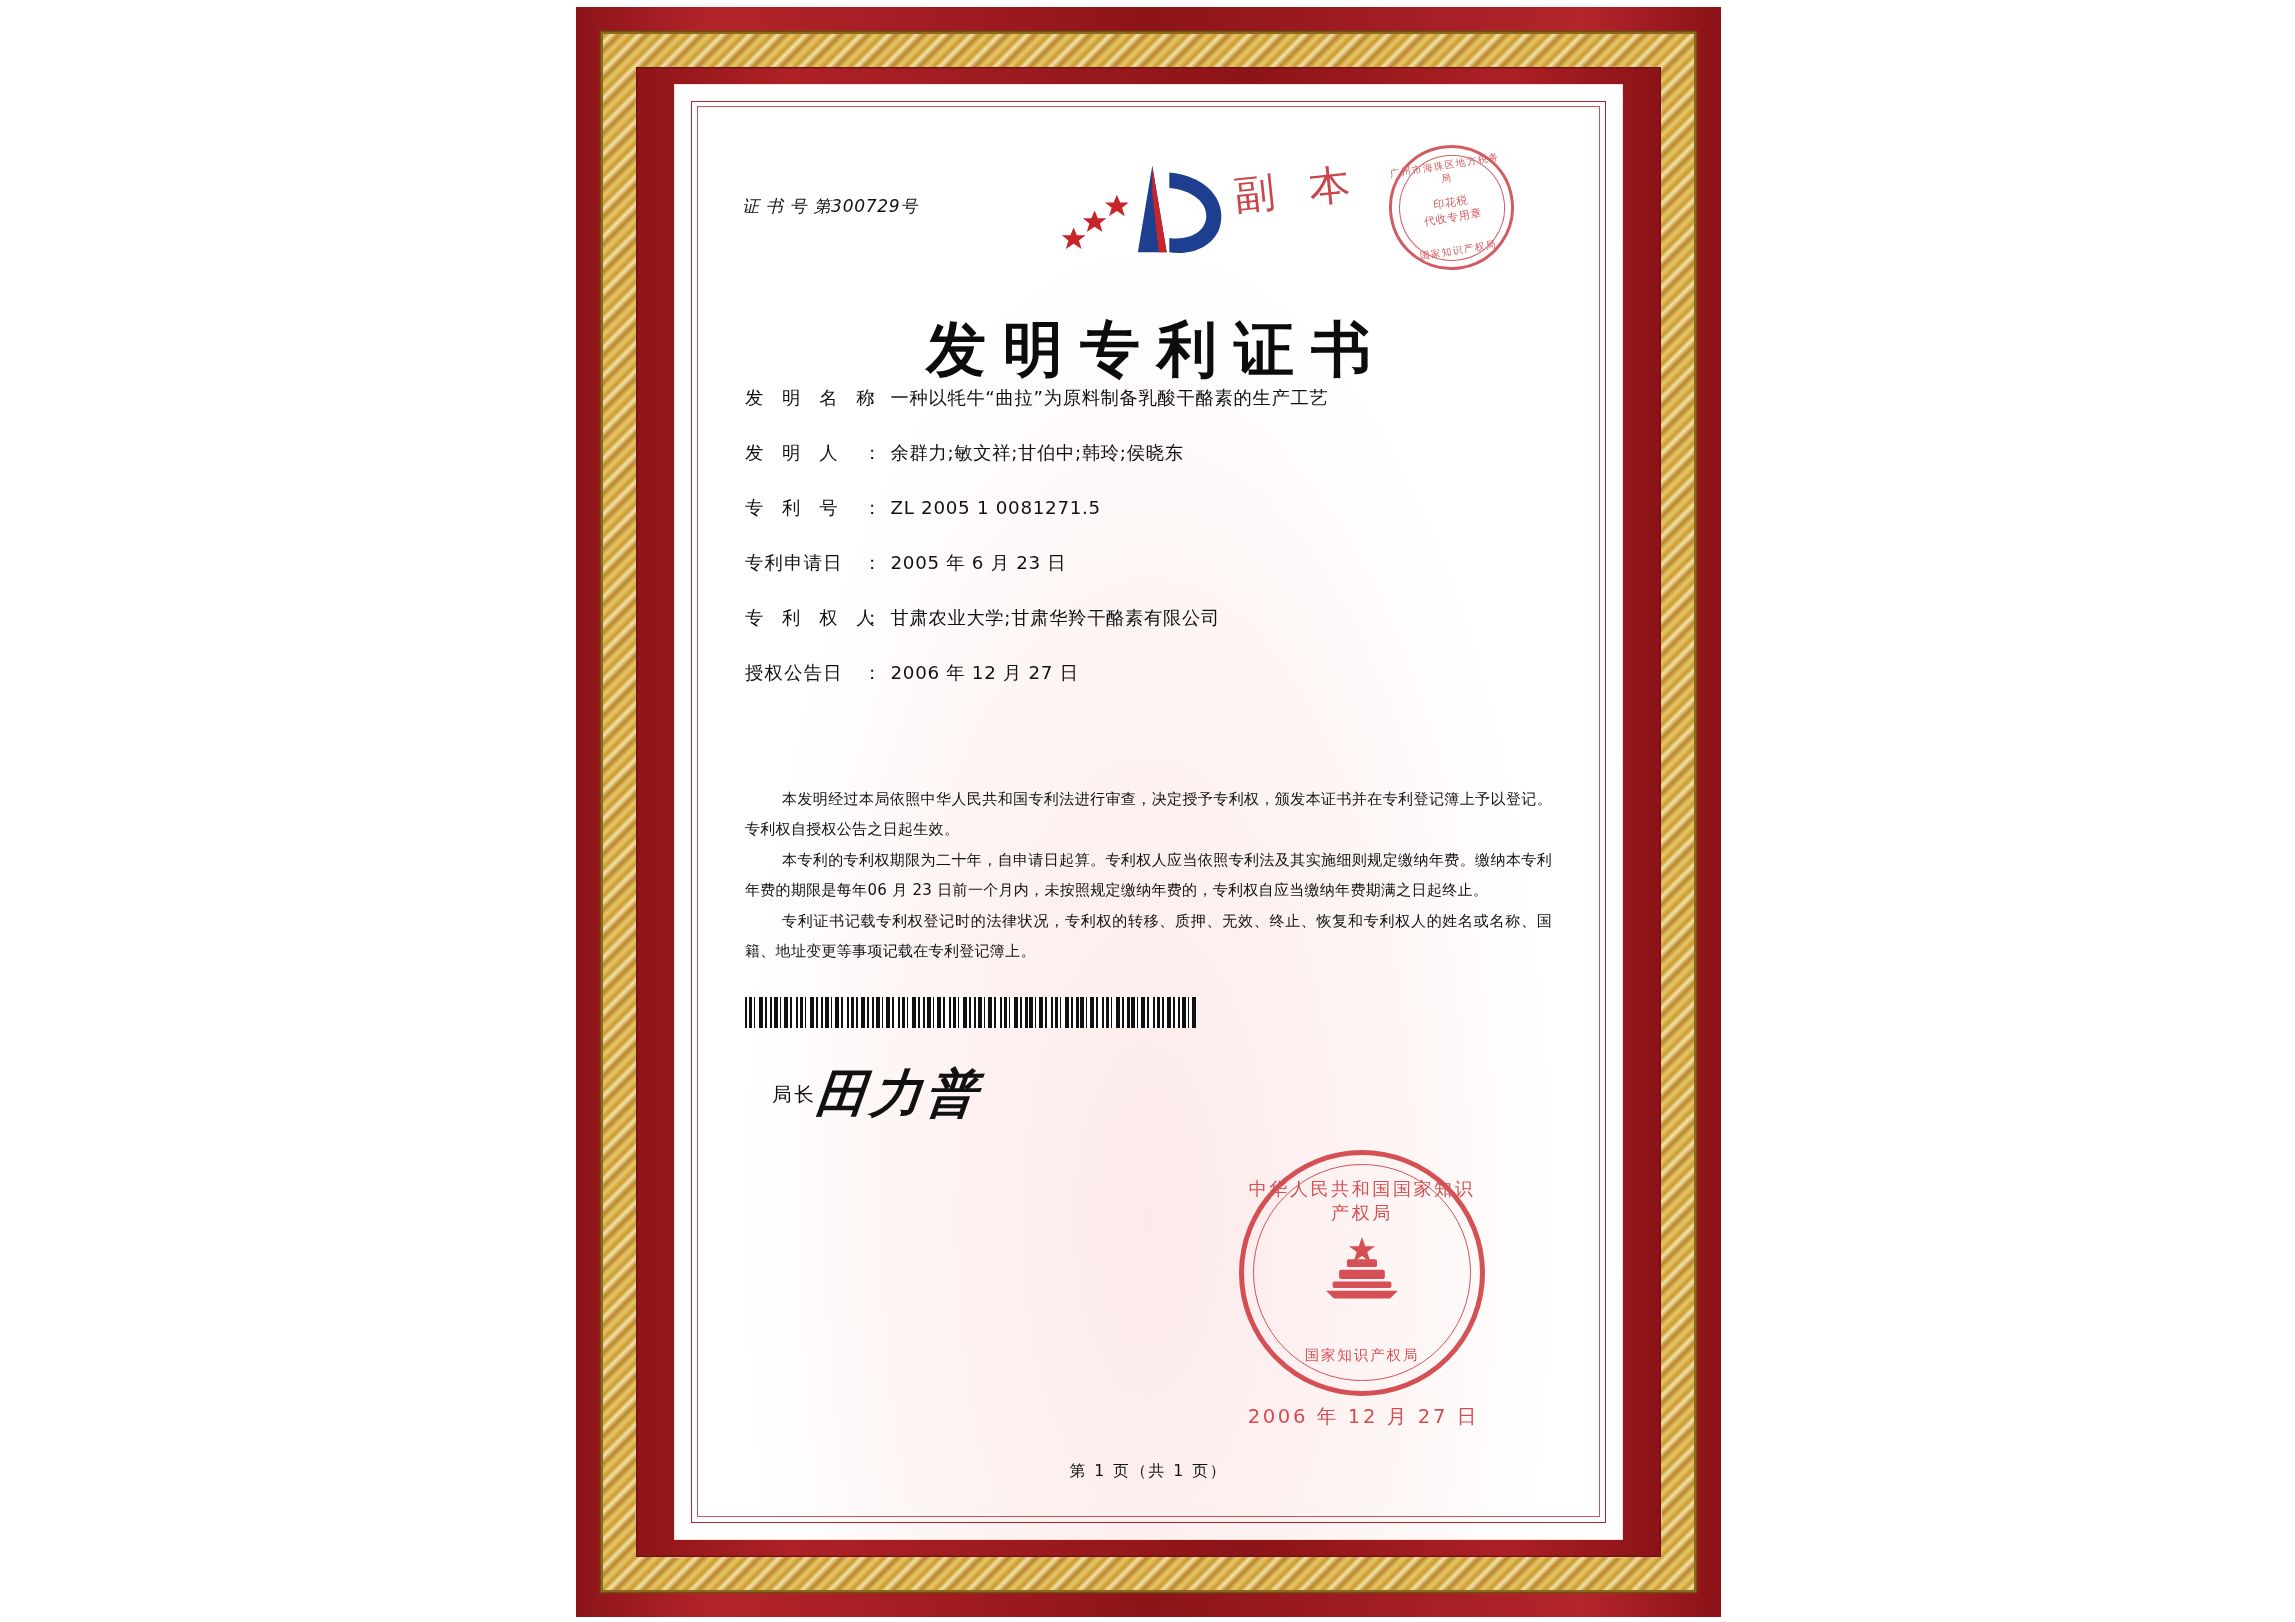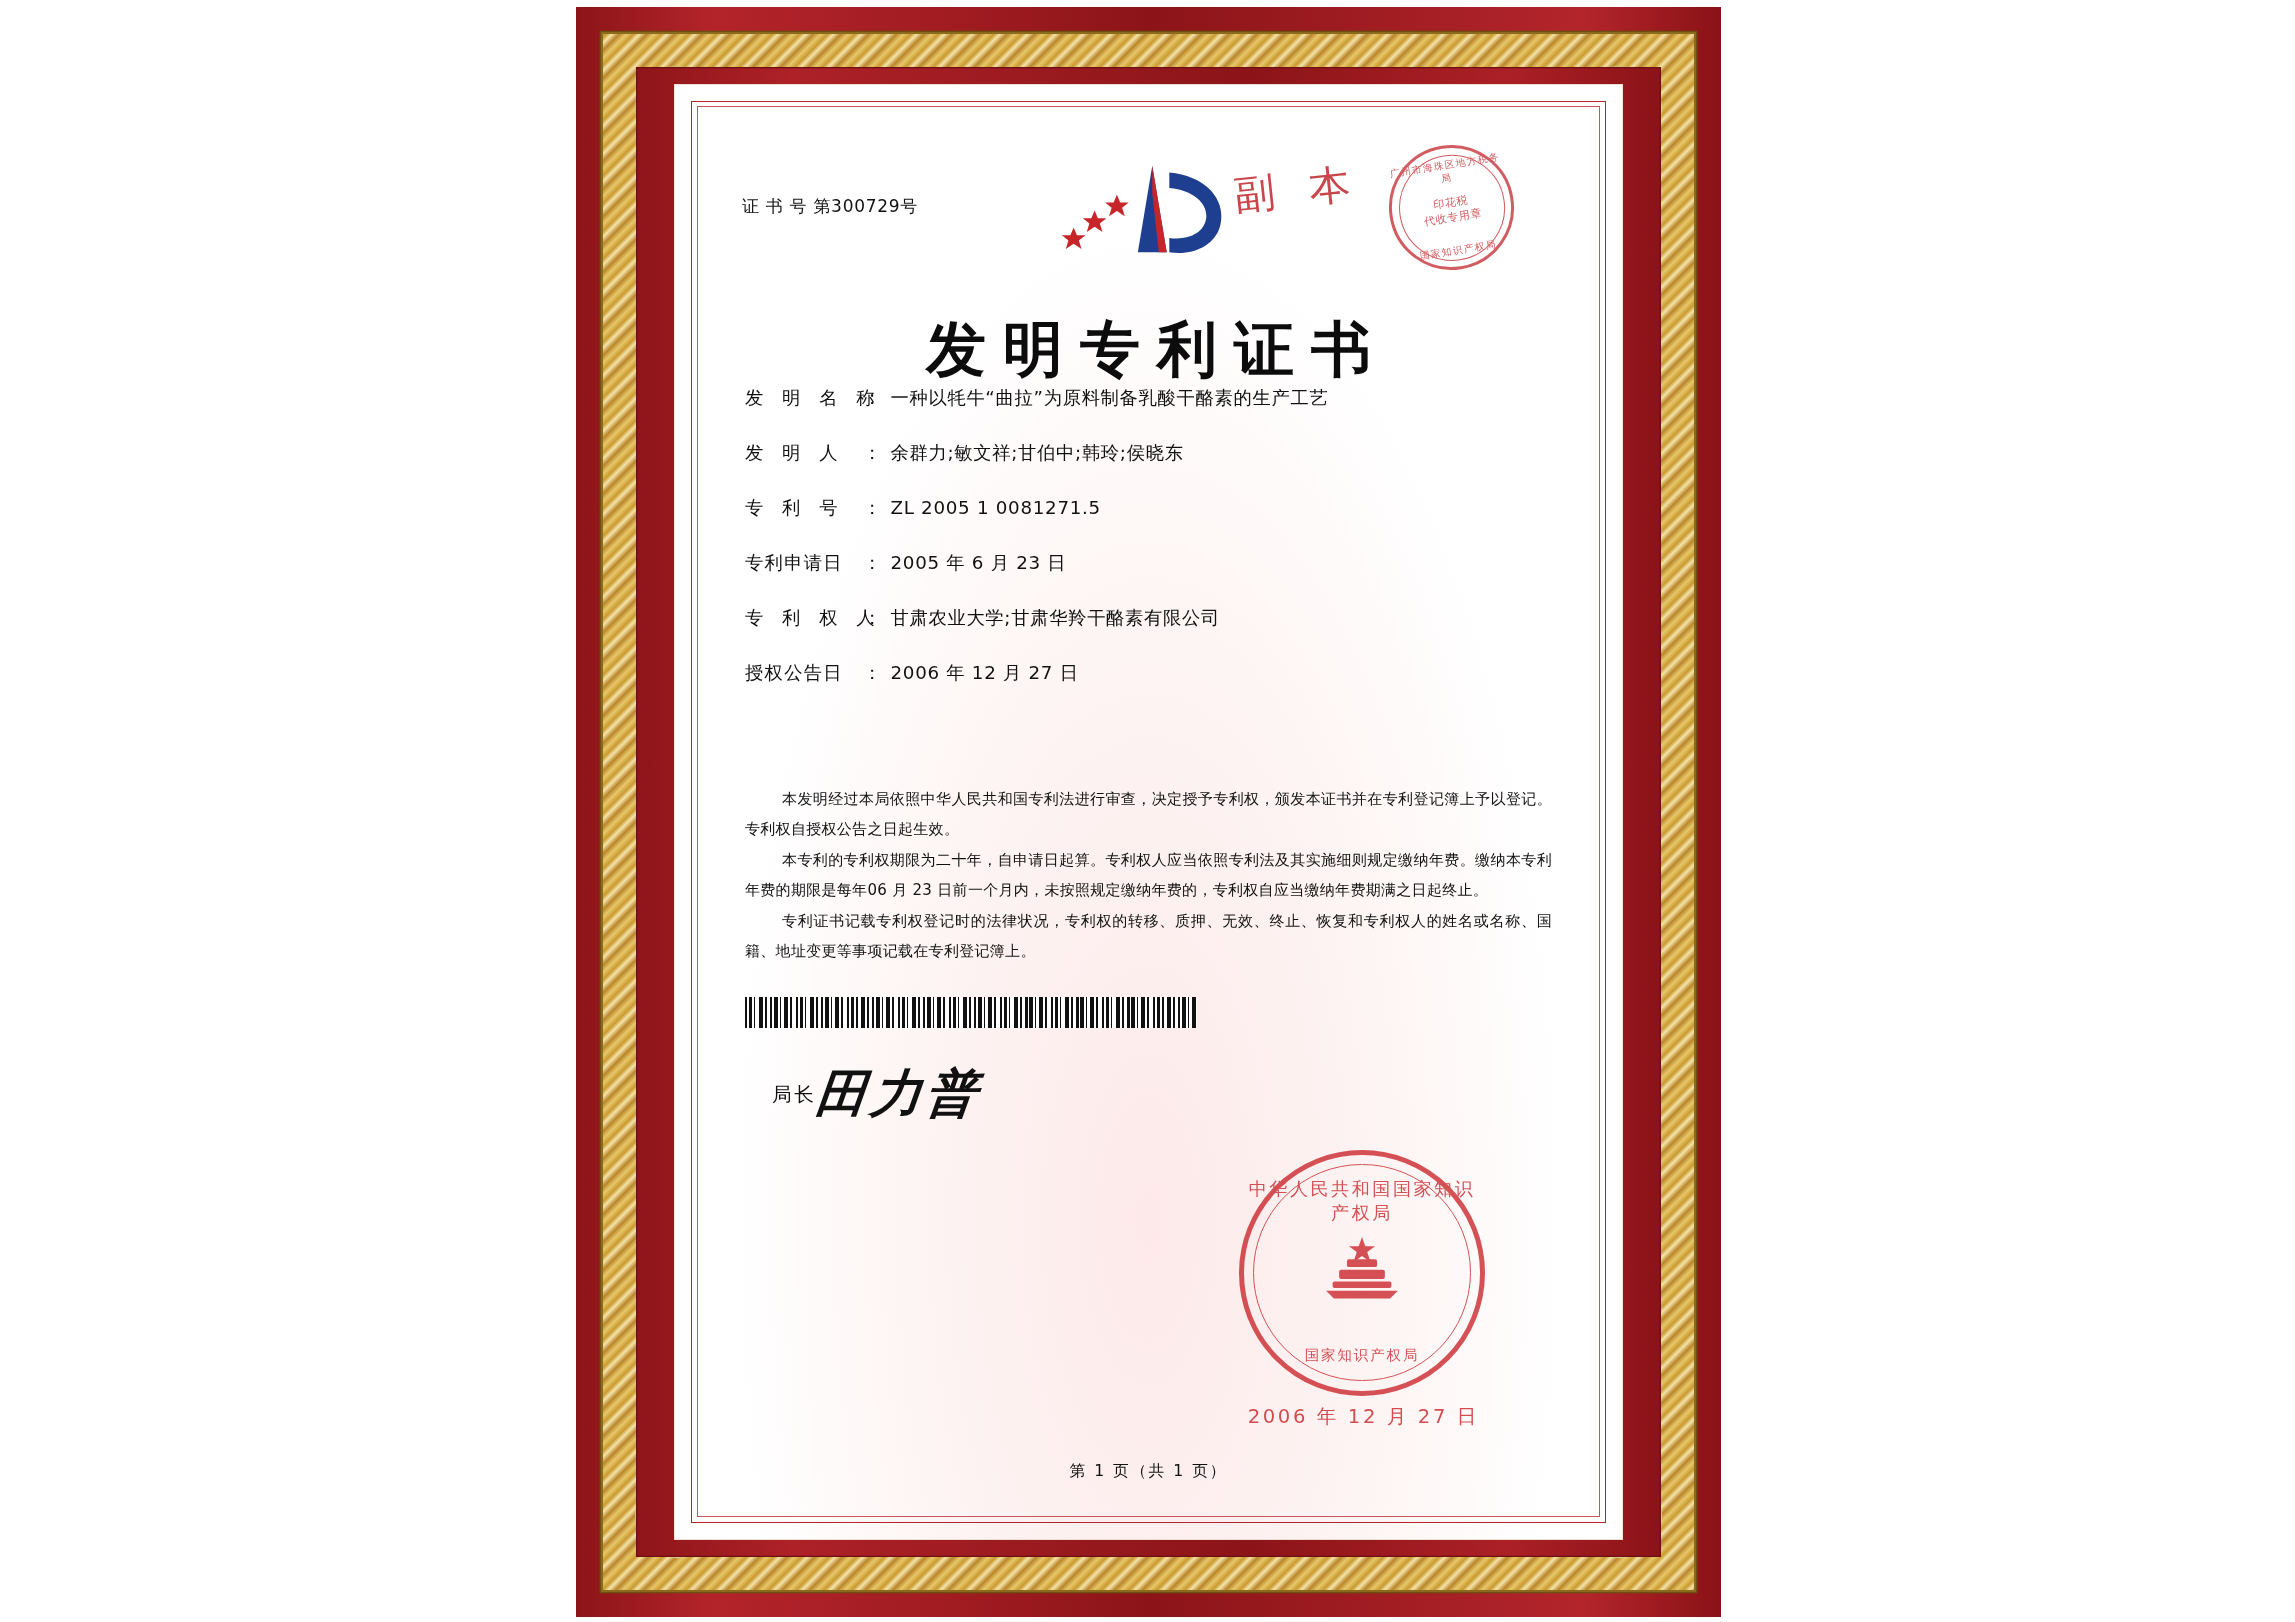--- a/index.html
+++ b/index.html
@@ -117,20 +117,21 @@
 
   .cert-no {
     position: absolute;
     left: 22px;
     top: 72px;
     font-family: "DejaVu Sans", sans-serif;
     font-size: 17px;
     color: #111;
     letter-spacing: 0.7px;
     white-space: nowrap;
+    font-style: italic;
   }
 
   
   .logo {
     position: absolute;
     left: 50%;
     top: 31px;
     transform: translateX(-50%);
     width: 190px;
     height: 118px;

